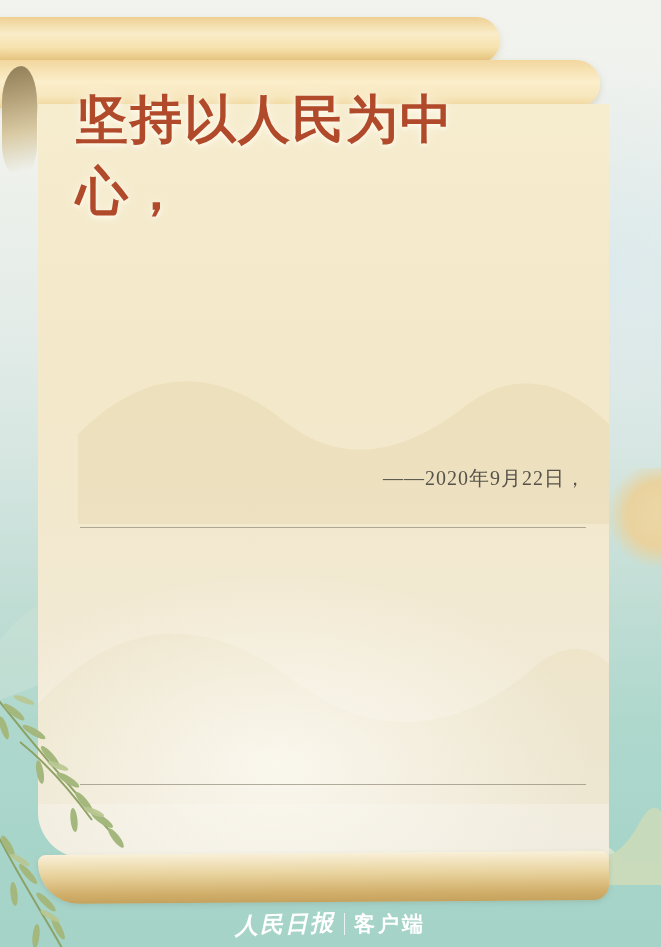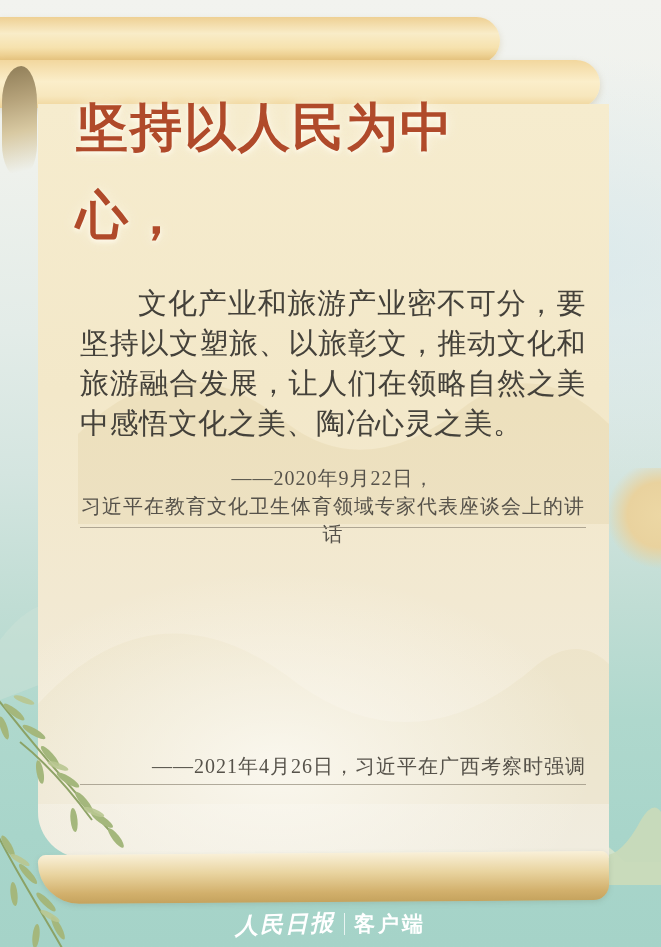--- a/index.html
+++ b/index.html
@@ -34,21 +34,21 @@
   .paper-wash{position:absolute;left:0;bottom:0;width:100%;height:55%;
     background:radial-gradient(420px 260px at 42% 78%, rgba(252,250,243,.85), rgba(252,250,243,0) 75%);
     border-bottom-left-radius:46px;}
   .paper-watermark{position:absolute;left:0;top:0;opacity:.20;}
   .roll-bottom{position:absolute;left:38px;top:853px;width:571px;height:49px;
     border-radius:8px 8px 16px 42px;transform:rotate(-.4deg);
     background:linear-gradient(180deg,#f9f0d8 0%,#e9d4a0 40%,#d2b06c 80%,#c5a35e 100%);
     box-shadow:0 2px 5px rgba(120,140,120,.25);}
   
   .title{position:absolute;left:76px;top:84px;width:480px;z-index:3;
-    font-size:52px;line-height:88px;font-weight:bold;letter-spacing:2px;
+    font-size:52px;line-height:72px;font-weight:bold;letter-spacing:2px;
     text-shadow:0 2px 5px rgba(255,252,240,.95),0 0 14px rgba(255,250,235,.8);}
   .para{position:absolute;left:80px;width:506px;z-index:3;
     font-size:29px;line-height:40px;text-align:justify;text-indent:2em;letter-spacing:.5px;}
   .para1{top:283px;}
   .para2{top:569px;}
   .attr{position:absolute;left:80px;width:506px;z-index:3;
     font-size:20px;line-height:28px;text-align:right;letter-spacing:1px;}
   .attr1{top:464px;}
   .attr2{top:752px;}
   .divider{position:absolute;left:80px;width:506px;height:0;z-index:3;
@@ -94,32 +94,27 @@
       <div class="paper-wash"></div>
     </div>
 
     <div class="roll-bottom"></div>
   </div>
 
   <div class="title" style="color:#b04a2a;">
     <div>坚持以人民为中心，</div>
   </div>
 
-  <div class="para para1" style="color:#44413a;">文化产业和旅游产业密不可分，要坚持以文塑旅、以旅彰文，推动文化和旅游融合发展，让人们在领略自然之美中感悟文化之美、陶冶心灵之美。</div>
 
-  <div class="attr attr1" style="color:#56524a;text-align:center;">
+  <div class="attr attr1" style="color:#56524a;">
     <div>——2020年9月22日，</div>
-    <div>习近平在教育文化卫生体育领域专家代表座谈会上的讲话</div>
   </div>
   <div class="divider divider1"></div>
 
 
-  <div class="attr attr2" style="color:#56524a;">
-    <div>——2021年4月26日，习近平在广西考察时强调</div>
-  </div>
   <div class="divider divider2"></div>
 
   <svg class="willow" width="661" height="947" viewBox="0 0 661 947">
     <g stroke="#8aa061" stroke-width="2" fill="none" opacity="0.95">
       <path d="M -8 692 C 28 738, 70 788, 118 840"></path>
       <path d="M 20 742 C 45 762, 70 790, 92 820"></path>
       <path d="M -6 828 C 18 876, 42 912, 62 948"></path>
     </g>
     <g fill="#a4b77c">
       <ellipse cx="14" cy="712" rx="13" ry="3.5" transform="rotate(38 14 712)"></ellipse>

